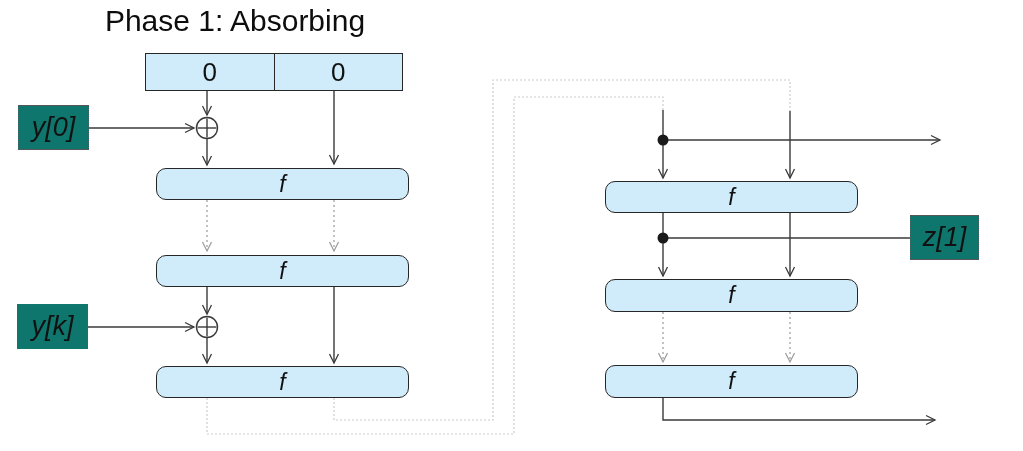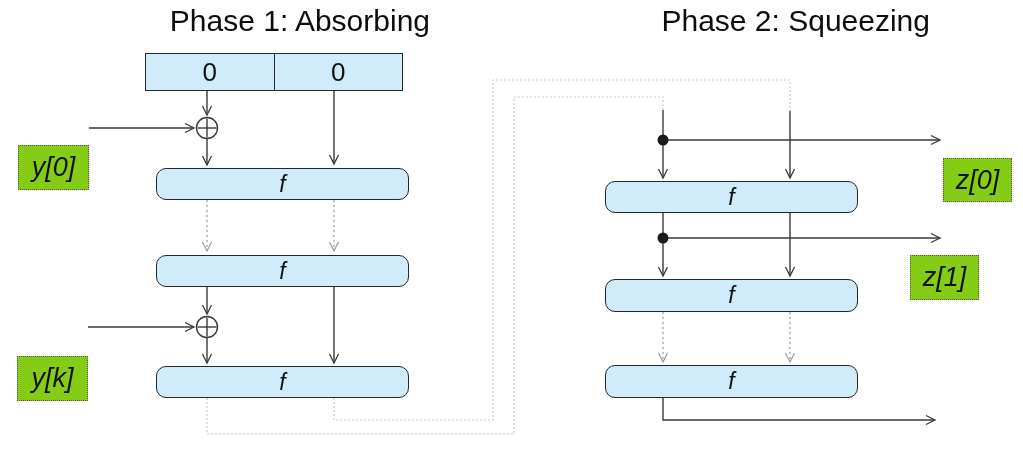--- a/index.html
+++ b/index.html
@@ -18,44 +18,44 @@
   }
   .wires{position:absolute;left:0;top:0;width:1023px;height:451px;}
   .ln-dark{stroke:var(--line-dark);stroke-width:1.4;fill:none;}
   .ln-gray{stroke:var(--line-gray);stroke-width:1.2;fill:none;stroke-dasharray:2 3;}
   .ln-light{stroke:var(--line-light);stroke-width:1.2;fill:none;stroke-dasharray:2 2;}
   .mk-dark{stroke:var(--line-dark);stroke-width:1.3;fill:none;}
   .mk-gray{stroke:var(--line-gray);stroke-width:1.2;fill:none;}
   .xor-circle{fill:#ffffff;stroke:var(--line-dark);stroke-width:1.4;}
   .branch-dot{fill:#1a1a1a;stroke:none;}
   .title{
-    position:absolute;top:5px;width:390px;text-align:right;
+    position:absolute;top:5px;width:390px;text-align:center;
     font-size:30px;line-height:32px;color:#0d0d0d;white-space:nowrap;
   }
   .state{
     position:absolute;left:145px;top:53px;width:258px;height:38px;
     display:flex;box-sizing:border-box;
     border:1.6px solid var(--box-border);background:var(--box-fill);
   }
   .state .cell{
     flex:1;display:flex;align-items:center;justify-content:center;
     font-size:26px;line-height:26px;
   }
   .state .cell.first{border-right:1.5px solid var(--box-border);}
   .fbox{
     position:absolute;box-sizing:border-box;
     background:var(--box-fill);border:1.5px solid var(--box-border);
     border-radius:10px;display:flex;align-items:center;justify-content:center;
     font-size:23px;font-style:italic;line-height:23px;
   }
   .iobox{
-    position:absolute;box-sizing:border-box;background:#84cc16;
+    position:absolute;box-sizing:border-box;background:#0f766e;
     border:1.5px dotted var(--label-border);
     display:flex;align-items:center;justify-content:center;
-    font-size:27px;font-style:italic;line-height:27px;margin-top:40px;
+    font-size:27px;font-style:italic;line-height:27px;
   }
 </style>
 </head>
 <body>
 
 <div class="canvas">
 
   <svg class="wires" viewBox="0 0 1023 451" xmlns="http://www.w3.org/2000/svg">
     <defs>
       <marker id="ah-dark" viewBox="0 0 12 12" refX="10.5" refY="6" markerWidth="12" markerHeight="12" markerUnits="userSpaceOnUse" orient="auto">
@@ -102,34 +102,32 @@
     <line class="ln-dark" x1="663" y1="238" x2="940" y2="238" marker-end="url(#ah-dark)"></line>
     <circle class="branch-dot" cx="663" cy="238" r="5.5"></circle>
 
     <line class="ln-gray" x1="663" y1="312" x2="663" y2="362" marker-end="url(#ah-gray)"></line>
     <line class="ln-gray" x1="790" y1="312" x2="790" y2="362" marker-end="url(#ah-gray)"></line>
 
     <polyline class="ln-dark" points="663,398 663,420 935,420" marker-end="url(#ah-dark)"></polyline>
   </svg>
 
   <div class="title" style="left:40px;">Phase 1: Absorbing</div>
-  <div class="title" style="left:540px;">Phase 2: Squeezing</div>
 
   <div class="state">
     <div class="cell first">0</div>
     <div class="cell">0</div>
   </div>
 
   <div class="fbox" style="left:156px;top:168px;width:253px;height:32px;">f</div>
   <div class="fbox" style="left:156px;top:255px;width:253px;height:32px;">f</div>
   <div class="fbox" style="left:156px;top:366px;width:253px;height:32px;">f</div>
 
   <div class="fbox" style="left:605px;top:181px;width:253px;height:32px;">f</div>
   <div class="fbox" style="left:605px;top:279px;width:253px;height:33px;">f</div>
   <div class="fbox" style="left:605px;top:365px;width:253px;height:33px;">f</div>
 
   <div class="iobox" style="left:18px;top:105px;width:71px;height:45px;">y[0]</div>
-  <div class="iobox" style="left:17px;top:316px;width:71px;height:45px;">y[k]</div>
+  <div class="iobox" style="left:17px;top:304px;width:71px;height:45px;">y[k]</div>
 
-  <div class="iobox" style="left:943px;top:118px;width:69px;height:44px;">z[0]</div>
   <div class="iobox" style="left:910px;top:215px;width:69px;height:45px;">z[1]</div>
 
 </div>
 
 </body></html>

